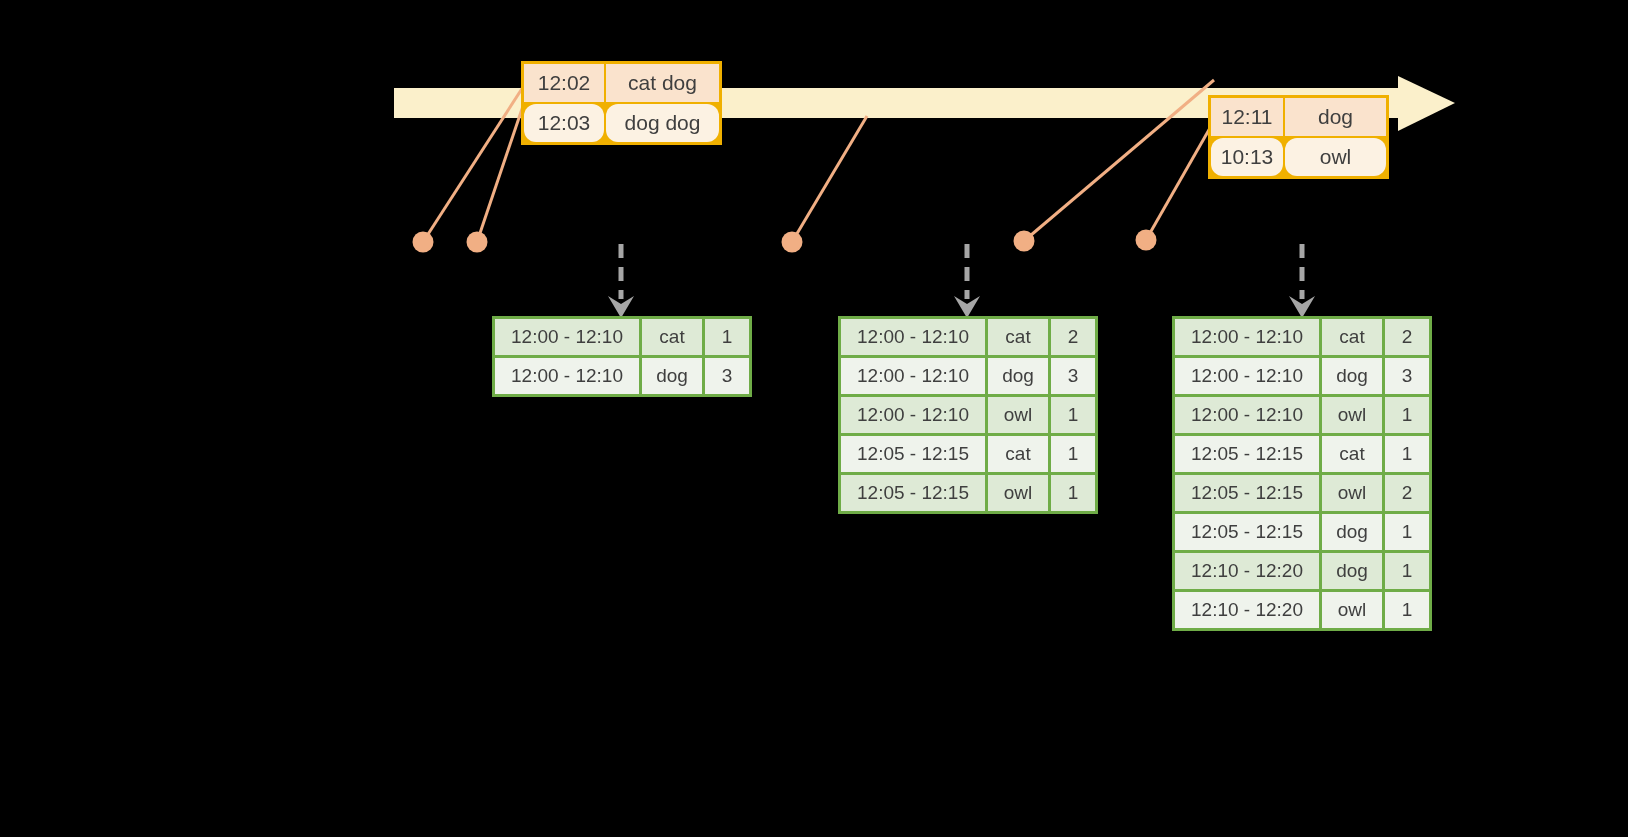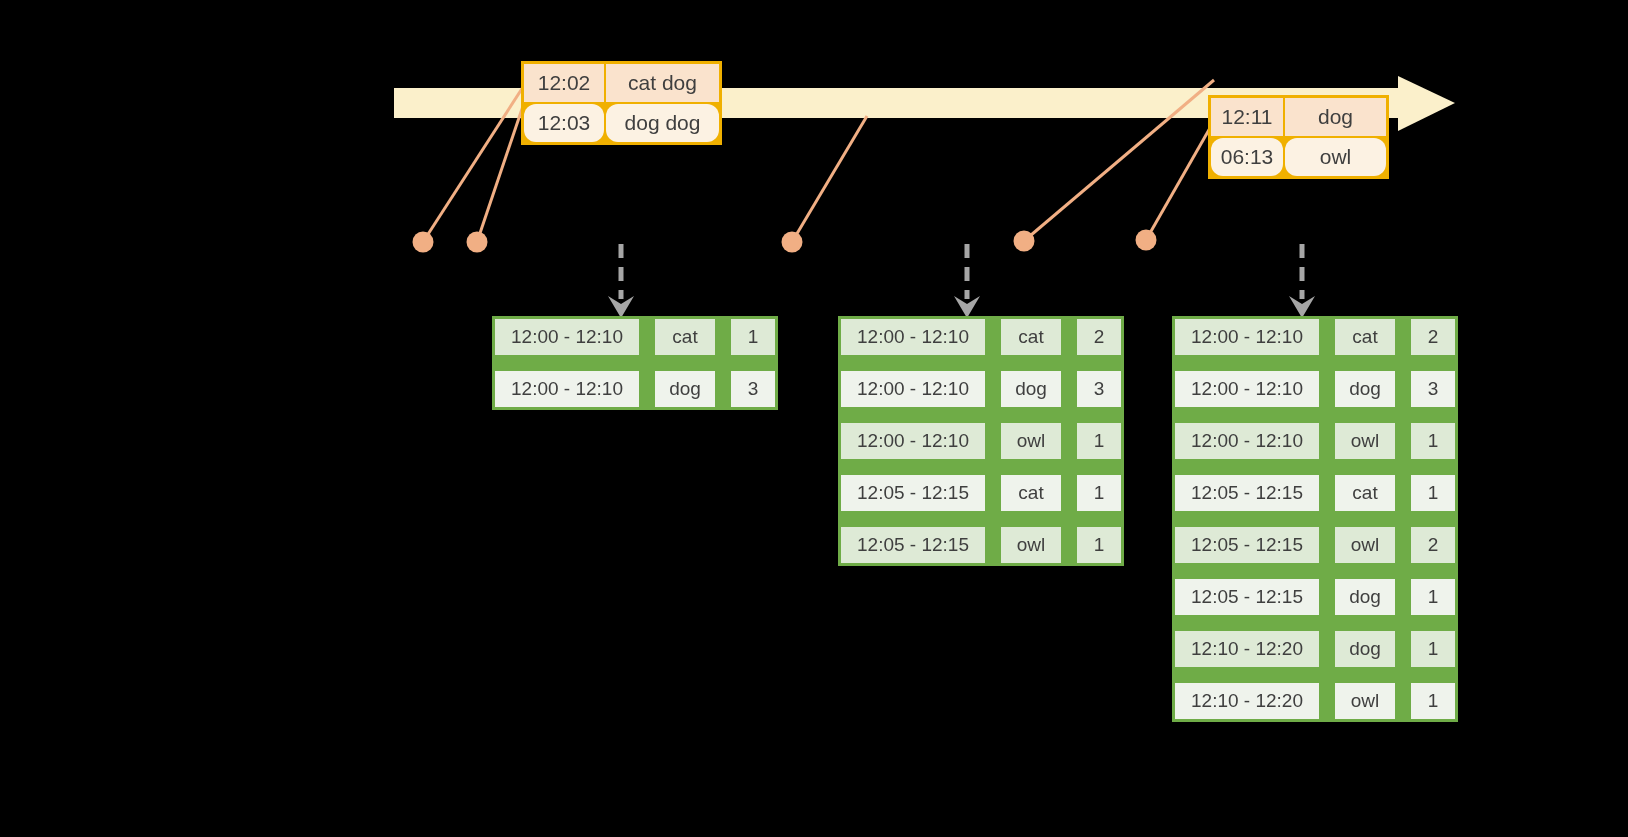--- a/index.html
+++ b/index.html
@@ -20,21 +20,21 @@
     font-size: 21px;
   }
   .o-dark  { background: #FAE3CD; }
   .o-light { background: #FCF2E3; border-radius: 12px; }
   #etable1 { left: 521px; top: 61px;  grid-template-columns: 80px 113px; }
   #etable2 { left: 864px; top: 84px;  grid-template-columns: 84px 110px; }
   #etable3 { left: 1208px; top: 51px; grid-template-columns: 72px 101px; margin-top: 44px; }
 
   
   .rtable {
-    position: absolute; z-index: 2; display: grid; gap: 16px;
+    position: absolute; z-index: 2; display: grid; gap: 3px;
     background: #6FAC47; border: 3px solid #6FAC47;
     grid-template-columns: 144px 60px 44px;
   }
   .rtable .cell {
     height: 36px; display: flex; align-items: center; justify-content: center;
     font-size: 19px;
   }
   .g-dark  { background: #DEEAD6; }
   .g-light { background: #EFF3EC; }
   #rtable1 { left: 492px;  top: 316px; }
@@ -83,21 +83,21 @@
     <div class="cell o-dark">12:02</div>
     <div class="cell o-dark">cat dog</div>
     <div class="cell o-light">12:03</div>
     <div class="cell o-light">dog dog</div>
   </div>
 
 
   <div class="etable" id="etable3">
     <div class="cell o-dark">12:11</div>
     <div class="cell o-dark">dog</div>
-    <div class="cell o-light">06:13</div>
+    <div class="cell o-light">10:13</div>
     <div class="cell o-light">owl</div>
   </div>
 
   <div class="rtable" id="rtable1">
     <div class="cell g-dark">12:00 - 12:10</div>
     <div class="cell g-dark">cat</div>
     <div class="cell g-dark">1</div>
     <div class="cell g-light">12:00 - 12:10</div>
     <div class="cell g-light">dog</div>
     <div class="cell g-light">3</div>

